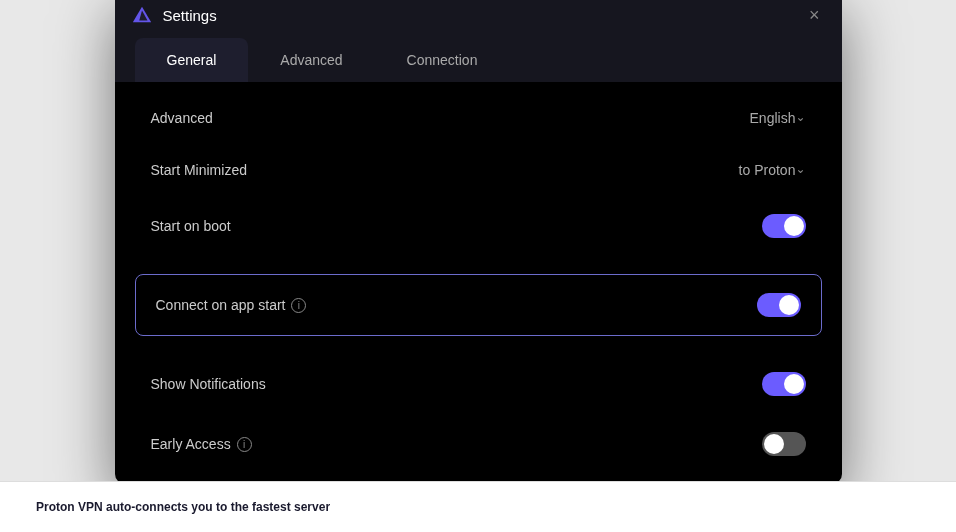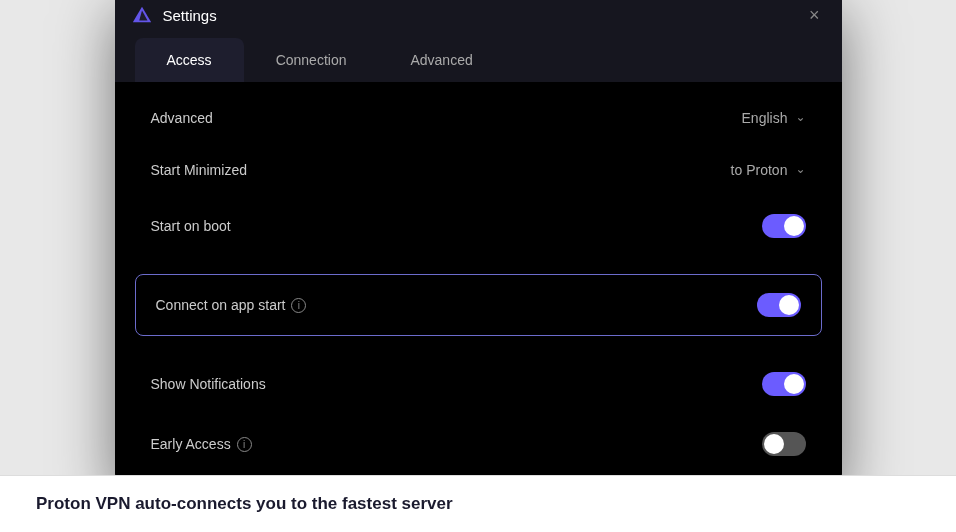--- a/index.html
+++ b/index.html
@@ -118,21 +118,21 @@
     .row-label {
       color: #cccccc;
       font-size: 14px;
       display: flex;
       align-items: center;
       gap: 6px;
     }
 
     .row-value {
       display: flex;
-      gap: 8px;
+      gap: 0;
       color: #aaaaaa;
       font-size: 14px;
     }
 
     .chevron {
       color: #888;
       font-size: 12px;
     }
 
     
@@ -186,21 +186,21 @@
       left: 0;
       right: 0;
       background: #ffffff;
       border-top: 1px solid #ddd;
       padding: 18px 36px;
       display: flex;
       align-items: center;
     }
 
     .caption-text {
-      font-size: 17px;
+      font-size: 12px;
       font-weight: 700;
       color: #1a1a2e;
     }
   </style>
 </head>
 <body>
 
 <div class="screenshot-wrapper">
 
   <div class="settings-window">
@@ -212,27 +212,27 @@
           <polygon points="12,3 22,20 2,20" fill="#6b5cff" opacity="0.9"></polygon>
           <polygon points="12,7 18,18 9,18" fill="#1e1e2e"></polygon>
         </svg>
         <span class="title-text">Settings</span>
       </div>
       <button class="close-btn">×</button>
     </div>
 
     <div class="tabs">
       <div class="tab active">
-        <span>Access</span>
+        <span>General</span>
+      </div>
+      <div class="tab">
+        <span>Advanced</span>
       </div>
       <div class="tab">
         <span>Connection</span>
-      </div>
-      <div class="tab">
-        <span>Advanced</span>
       </div>
     </div>
 
     <div class="settings-body">
 
       <div class="settings-row">
         <span class="row-label">Advanced</span>
         <div class="row-value">
           <span>English</span>
           <span class="chevron">⌄</span>

